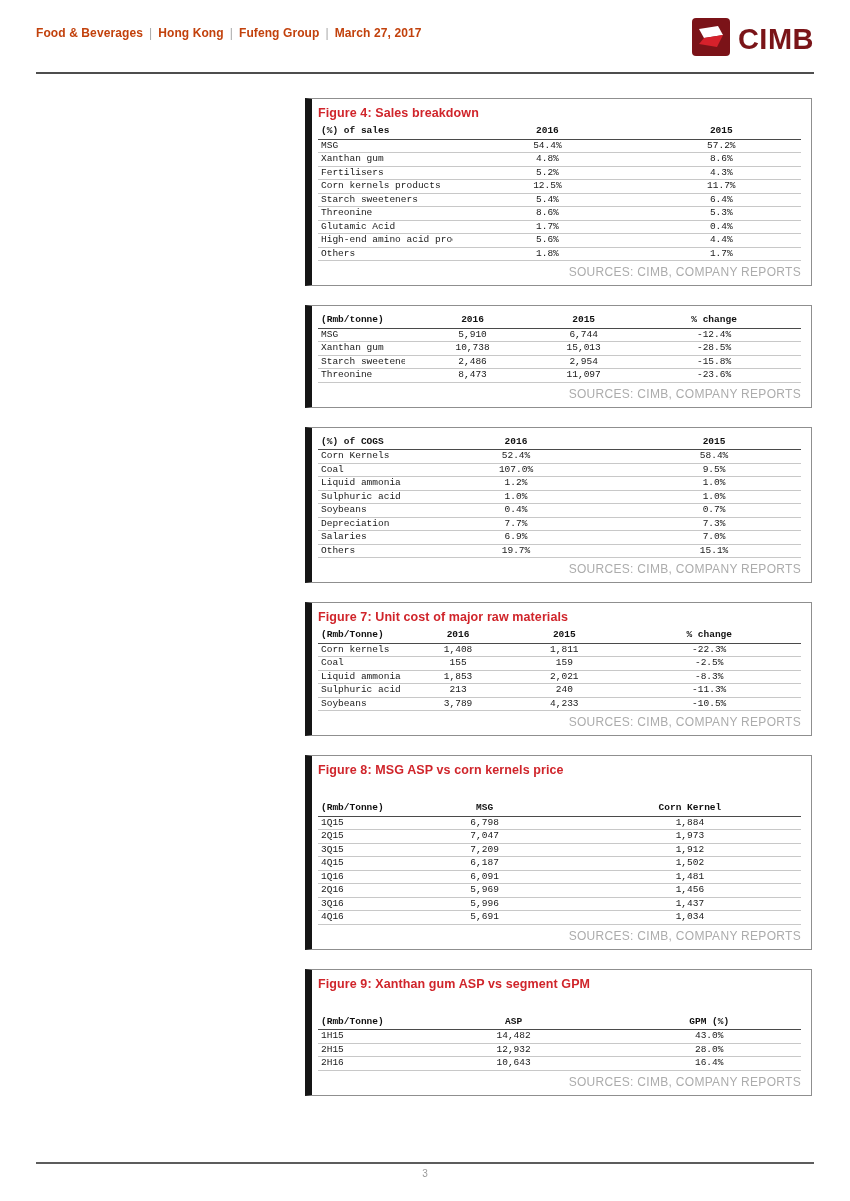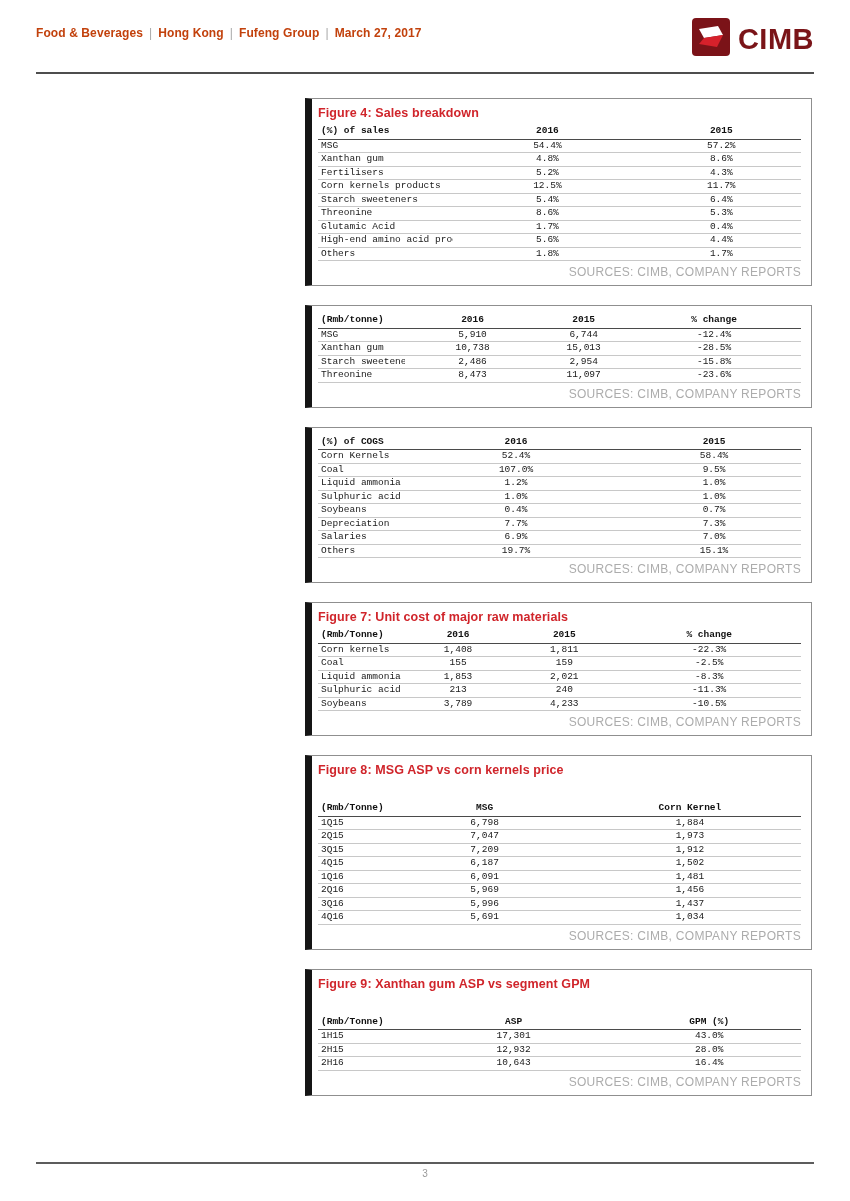--- a/index.html
+++ b/index.html
@@ -353,21 +353,21 @@
           <thead>
             <tr>
               <th>(Rmb/Tonne)</th>
               <th>ASP</th>
               <th>GPM (%)</th>
             </tr>
           </thead>
           <tbody>
             <tr>
               <td>1H15</td>
-              <td>17,301</td>
+              <td>14,482</td>
               <td>43.0%</td>
             </tr>
             <tr>
               <td>2H15</td>
               <td>12,932</td>
               <td>28.0%</td>
             </tr>
             <tr>
               <td>2H16</td>
               <td>10,643</td>

